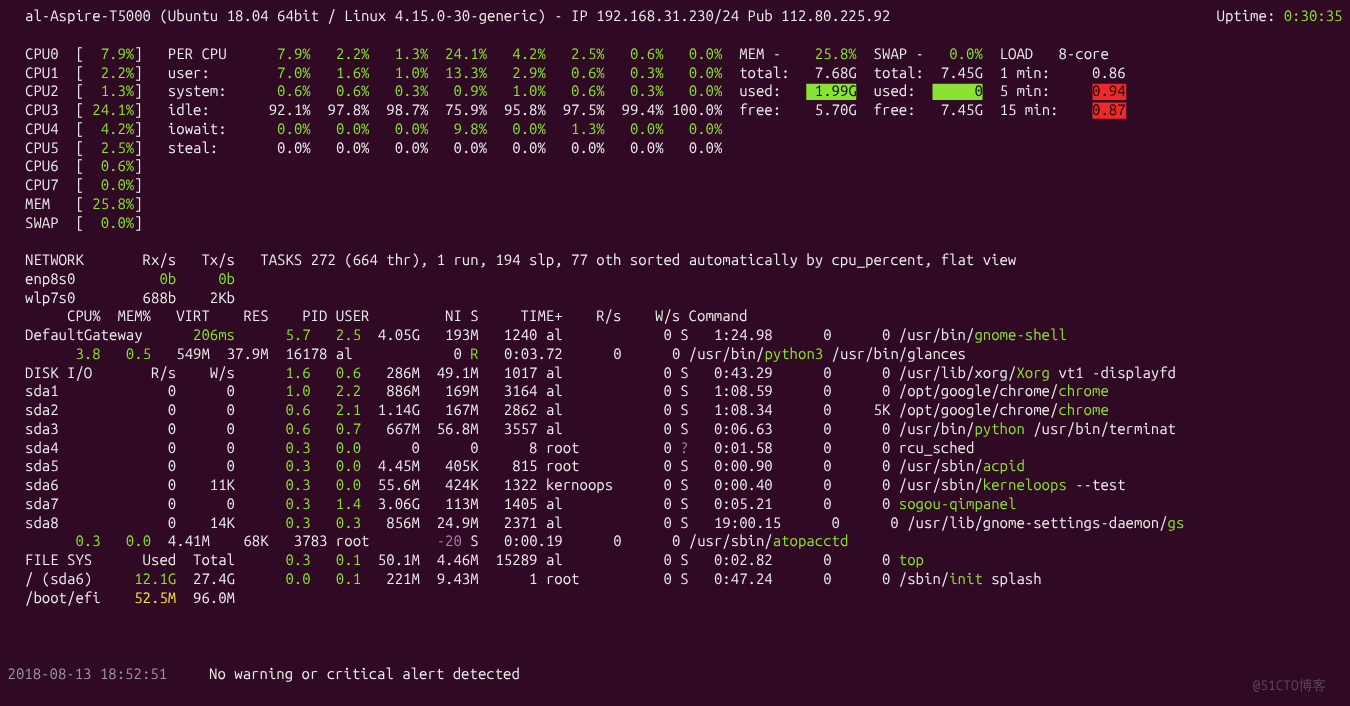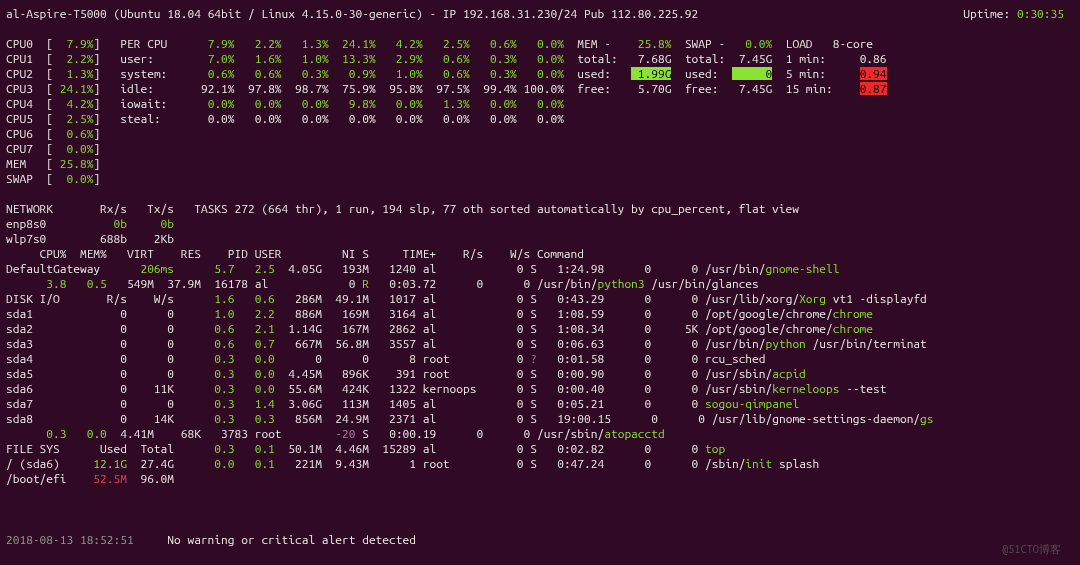--- a/index.html
+++ b/index.html
@@ -8,34 +8,34 @@
     background: #300a24;
     color: #eeeeec;
     font-family: "Ubuntu Mono", "DejaVu Sans Mono", monospace;
     font-size: 12px;
     line-height: 15px;
     width: 1080px;
     height: 565px;
     box-sizing: border-box;
     overflow: hidden;
   }
-  .row { white-space: pre; }
+  .row { white-space: pre; margin-left: 14px; }
   .g { color: #8ae234; }
-  .c { color: #ef4444; }
+  .c { color: #fde047; }
   .m { color: #ad7fa8; }
   .w { color: #eeeeec; }
   .hlg { background: #8ae234; color: #000; text-align: right; }
   .hlr { background: #ef2929; color: #000000; }
   .footer { position: absolute; bottom: 18px; left: 6px; white-space: pre; color: #999; }
   .watermark { position: absolute; bottom: 8px; right: 19px; color: #5a4a52; font-size: 11px; }
 </style>
 </head>
 <body>
 
-<div class="row"><span>al-Aspire-T5000</span> (<span>Ubuntu 18.04 64bit</span> / <span>Linux 4.15.0-30-generic</span>) - IP <span>192.168.31.230/24</span> Pub <span>112.80.225.92</span><span style="position:absolute;right:16px;">Uptime: <span class="g">0:30:35</span></span></div>
+<div class="row"><span>al-Aspire-T5000</span> (<span>Ubuntu 18.04 64bit</span> / <span>Linux 4.15.0-30-generic</span>) - IP <span>192.168.31.230/24</span> Pub <span>112.80.225.92</span><span style="position:absolute;right:6px;">Uptime: <span class="g">0:30:35</span></span></div>
 <div class="row">&nbsp;</div>
 
 <div id="top-grid">
     <div class="row"><span class="w">CPU0 </span><span class="w"> [ </span><span class="g"> 7.9%</span><span class="w">]</span>   <span class="w">PER CPU   </span><span class="g">   7.9%</span><span class="g">   2.2%</span><span class="g">   1.3%</span><span class="g">  24.1%</span><span class="g">   4.2%</span><span class="g">   2.5%</span><span class="g">   0.6%</span><span class="g">   0.0%</span>  <span class="w">MEM -    </span><span class="g">25.8%</span>  <span class="w">SWAP -  </span><span class="g"> 0.0%</span>  <span class="w">LOAD   </span><span class="w">8-core</span></div>
     <div class="row"><span class="w">CPU1 </span><span class="w"> [ </span><span class="g"> 2.2%</span><span class="w">]</span>   <span class="w">user:     </span><span class="g">   7.0%</span><span class="g">   1.6%</span><span class="g">   1.0%</span><span class="g">  13.3%</span><span class="g">   2.9%</span><span class="g">   0.6%</span><span class="g">   0.3%</span><span class="g">   0.0%</span>  <span class="w">total:  </span><span class="w"> 7.68G</span>  <span class="w">total:  </span><span class="w">7.45G</span>  <span class="w">1 min:     </span><span class="w">0.86</span></div>
     <div class="row"><span class="w">CPU2 </span><span class="w"> [ </span><span class="g"> 1.3%</span><span class="w">]</span>   <span class="w">system:   </span><span class="g">   0.6%</span><span class="g">   0.6%</span><span class="g">   0.3%</span><span class="g">   0.9%</span><span class="g">   1.0%</span><span class="g">   0.6%</span><span class="g">   0.3%</span><span class="g">   0.0%</span>  <span class="w">used:   </span><span class="hlg"> 1.99G</span>  <span class="w">used:  </span><span class="hlg">     0</span>  <span class="w">5 min:     </span><span class="hlr">0.94</span></div>
     <div class="row"><span class="w">CPU3 </span><span class="w"> [ </span><span class="g">24.1%</span><span class="w">]</span>   <span class="w">idle:     </span><span class="w">  92.1%</span><span class="w">  97.8%</span><span class="w">  98.7%</span><span class="w">  75.9%</span><span class="w">  95.8%</span><span class="w">  97.5%</span><span class="w">  99.4%</span><span class="w"> 100.0%</span>  <span class="w">free:   </span><span class="w"> 5.70G</span>  <span class="w">free:   </span><span class="w">7.45G</span>  <span class="w">15 min:    </span><span class="hlr">0.87</span></div>
     <div class="row"><span class="w">CPU4 </span><span class="w"> [ </span><span class="g"> 4.2%</span><span class="w">]</span>   <span class="w">iowait:   </span><span class="g">   0.0%</span><span class="g">   0.0%</span><span class="g">   0.0%</span><span class="g">   9.8%</span><span class="g">   0.0%</span><span class="g">   1.3%</span><span class="g">   0.0%</span><span class="g">   0.0%</span></div>
     <div class="row"><span class="w">CPU5 </span><span class="w"> [ </span><span class="g"> 2.5%</span><span class="w">]</span>   <span class="w">steal:    </span><span class="w">   0.0%</span><span class="w">   0.0%</span><span class="w">   0.0%</span><span class="w">   0.0%</span><span class="w">   0.0%</span><span class="w">   0.0%</span><span class="w">   0.0%</span><span class="w">   0.0%</span></div>
     <div class="row"><span class="w">CPU6 </span><span class="w"> [ </span><span class="g"> 0.6%</span><span class="w">]</span></div>
@@ -51,21 +51,21 @@
     <div class="row"><span class="w">enp8s0      </span><span class="g">    0b</span><span class="g">     0b</span>   </div>
     <div class="row"><span class="w">wlp7s0      </span><span class="w">  688b</span><span class="w">    2Kb</span>   </div>
     <div class="row">   <span class="w">  CPU%  MEM%   VIRT    RES    PID USER         NI S     TIME+    R/s    W/s Command</span></div>
     <div class="row"><span class="w">DefaultGateway   </span><span class="g">   206ms</span>   <span class="g">   5.7</span><span class="g">   2.5</span><span class="w">  4.05G   193M   1240</span> <span class="w">al        </span>  <span class="w">  0</span> <span class="w">S</span> <span class="w">  1:24.98      0      0</span> <span class="w">/usr/bin/</span><span class="g">gnome-shell</span></div>
     <div class="row">   <span class="g">   3.8</span><span class="g">   0.5</span><span class="w">   549M  37.9M  16178</span> <span class="w">al        </span>  <span class="w">  0</span> <span class="g">R</span> <span class="w">  0:03.72      0      0</span> <span class="w">/usr/bin/</span><span class="g">python3</span><span class="w"> /usr/bin/glances</span></div>
     <div class="row"><span class="w">DISK I/O       R/s    W/s</span>   <span class="g">   1.6</span><span class="g">   0.6</span><span class="w">   286M  49.1M   1017</span> <span class="w">al        </span>  <span class="w">  0</span> <span class="w">S</span> <span class="w">  0:43.29      0      0</span> <span class="w">/usr/lib/xorg/</span><span class="g">Xorg</span><span class="w"> vt1 -displayfd</span></div>
     <div class="row"><span class="w">sda1             0      0</span>   <span class="g">   1.0</span><span class="g">   2.2</span><span class="w">   886M   169M   3164</span> <span class="w">al        </span>  <span class="w">  0</span> <span class="w">S</span> <span class="w">  1:08.59      0      0</span> <span class="w">/opt/google/chrome/</span><span class="g">chrome</span></div>
     <div class="row"><span class="w">sda2             0      0</span>   <span class="g">   0.6</span><span class="g">   2.1</span><span class="w">  1.14G   167M   2862</span> <span class="w">al        </span>  <span class="w">  0</span> <span class="w">S</span> <span class="w">  1:08.34      0     5K</span> <span class="w">/opt/google/chrome/</span><span class="g">chrome</span></div>
     <div class="row"><span class="w">sda3             0      0</span>   <span class="g">   0.6</span><span class="g">   0.7</span><span class="w">   667M  56.8M   3557</span> <span class="w">al        </span>  <span class="w">  0</span> <span class="w">S</span> <span class="w">  0:06.63      0      0</span> <span class="w">/usr/bin/</span><span class="g">python</span><span class="w"> /usr/bin/terminat</span></div>
     <div class="row"><span class="w">sda4             0      0</span>   <span class="g">   0.3</span><span class="g">   0.0</span><span class="w">      0      0      8</span> <span class="w">root      </span>  <span class="w">  0</span> <span class="m">?</span> <span class="w">  0:01.58      0      0</span> <span class="w">rcu_sched</span></div>
-    <div class="row"><span class="w">sda5             0      0</span>   <span class="g">   0.3</span><span class="g">   0.0</span><span class="w">  4.45M   896K    391</span> <span class="w">root      </span>  <span class="w">  0</span> <span class="w">S</span> <span class="w">  0:00.90      0      0</span> <span class="w">/usr/sbin/</span><span class="g">acpid</span></div>
+    <div class="row"><span class="w">sda5             0      0</span>   <span class="g">   0.3</span><span class="g">   0.0</span><span class="w">  4.45M   405K    815</span> <span class="w">root      </span>  <span class="w">  0</span> <span class="w">S</span> <span class="w">  0:00.90      0      0</span> <span class="w">/usr/sbin/</span><span class="g">acpid</span></div>
     <div class="row"><span class="w">sda6             0    11K</span>   <span class="g">   0.3</span><span class="g">   0.0</span><span class="w">  55.6M   424K   1322</span> <span class="w">kernoops  </span>  <span class="w">  0</span> <span class="w">S</span> <span class="w">  0:00.40      0      0</span> <span class="w">/usr/sbin/</span><span class="g">kerneloops</span><span class="w"> --test</span></div>
     <div class="row"><span class="w">sda7             0      0</span>   <span class="g">   0.3</span><span class="g">   1.4</span><span class="w">  3.06G   113M   1405</span> <span class="w">al        </span>  <span class="w">  0</span> <span class="w">S</span> <span class="w">  0:05.21      0      0</span> <span class="g">sogou-qimpanel</span></div>
     <div class="row"><span class="w">sda8             0    14K</span>   <span class="g">   0.3</span><span class="g">   0.3</span><span class="w">   856M  24.9M   2371</span> <span class="w">al        </span>  <span class="w">  0</span> <span class="w">S</span> <span class="w">  19:00.15      0      0</span> <span class="w">/usr/lib/gnome-settings-daemon/</span><span class="g">gs</span></div>
     <div class="row">   <span class="g">   0.3</span><span class="g">   0.0</span><span class="w">  4.41M    68K   3783</span> <span class="w">root      </span>  <span class="m">-20</span> <span class="w">S</span> <span class="w">  0:00.19      0      0</span> <span class="w">/usr/sbin/</span><span class="g">atopacctd</span></div>
     <div class="row"><span class="w">FILE SYS      Used  Total</span>   <span class="g">   0.3</span><span class="g">   0.1</span><span class="w">  50.1M  4.46M  15289</span> <span class="w">al        </span>  <span class="w">  0</span> <span class="w">S</span> <span class="w">  0:02.82      0      0</span> <span class="g">top</span></div>
     <div class="row"><span class="w">/ (sda6)  </span><span class="g">   12.1G</span><span class="w">  27.4G</span>   <span class="g">   0.0</span><span class="g">   0.1</span><span class="w">   221M  9.43M      1</span> <span class="w">root      </span>  <span class="w">  0</span> <span class="w">S</span> <span class="w">  0:47.24      0      0</span> <span class="w">/sbin/</span><span class="g">init</span><span class="w"> splash</span></div>
     <div class="row"><span class="w">/boot/efi </span><span class="c">   52.5M</span><span class="w">  96.0M</span>   </div>
   </div>
 
 <div class="footer"><span>2018-08-13 18:52:51</span>     <span class="w">No warning or critical alert detected</span></div>

